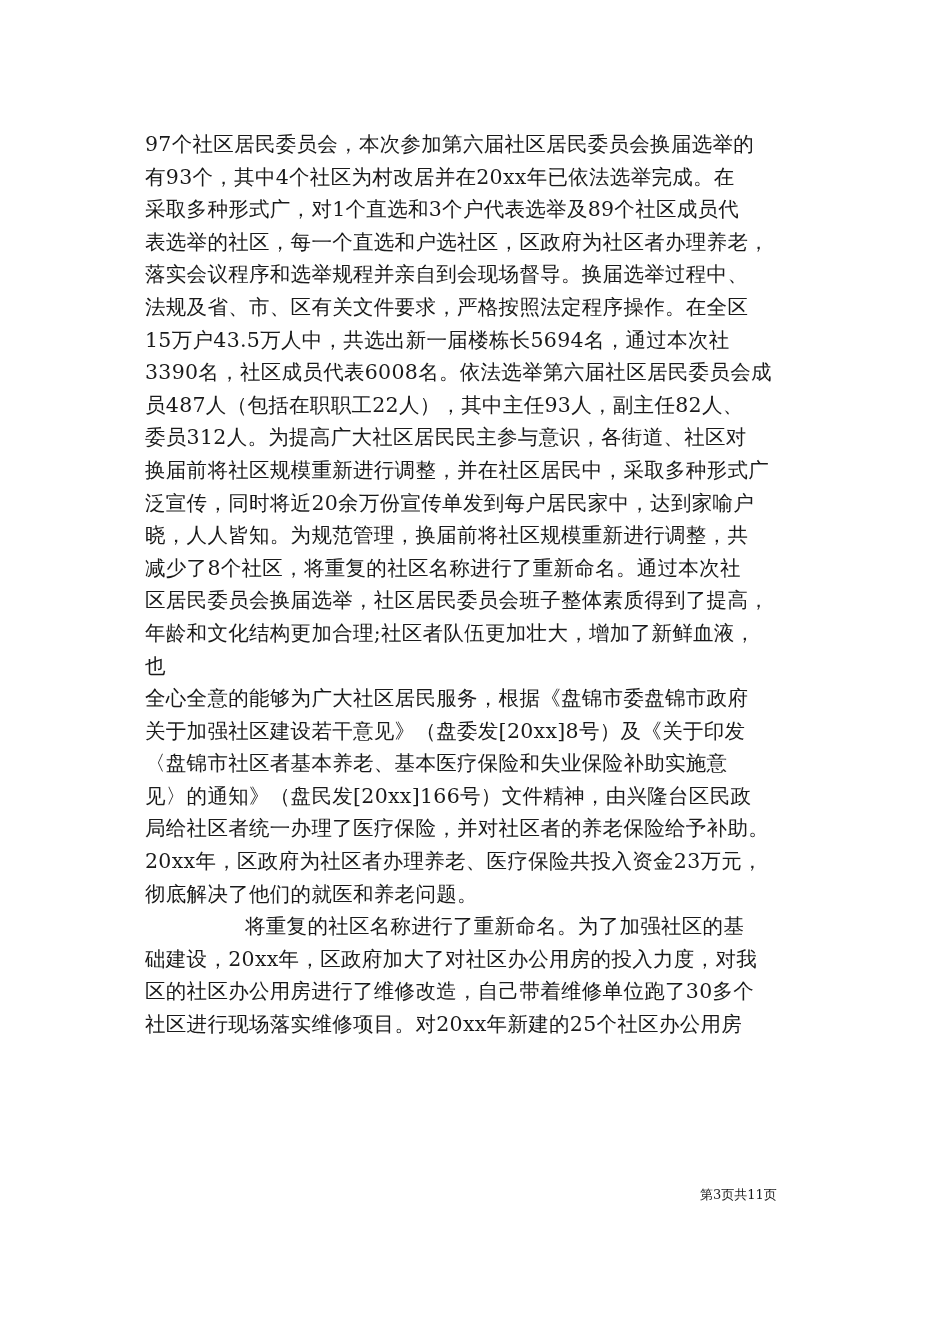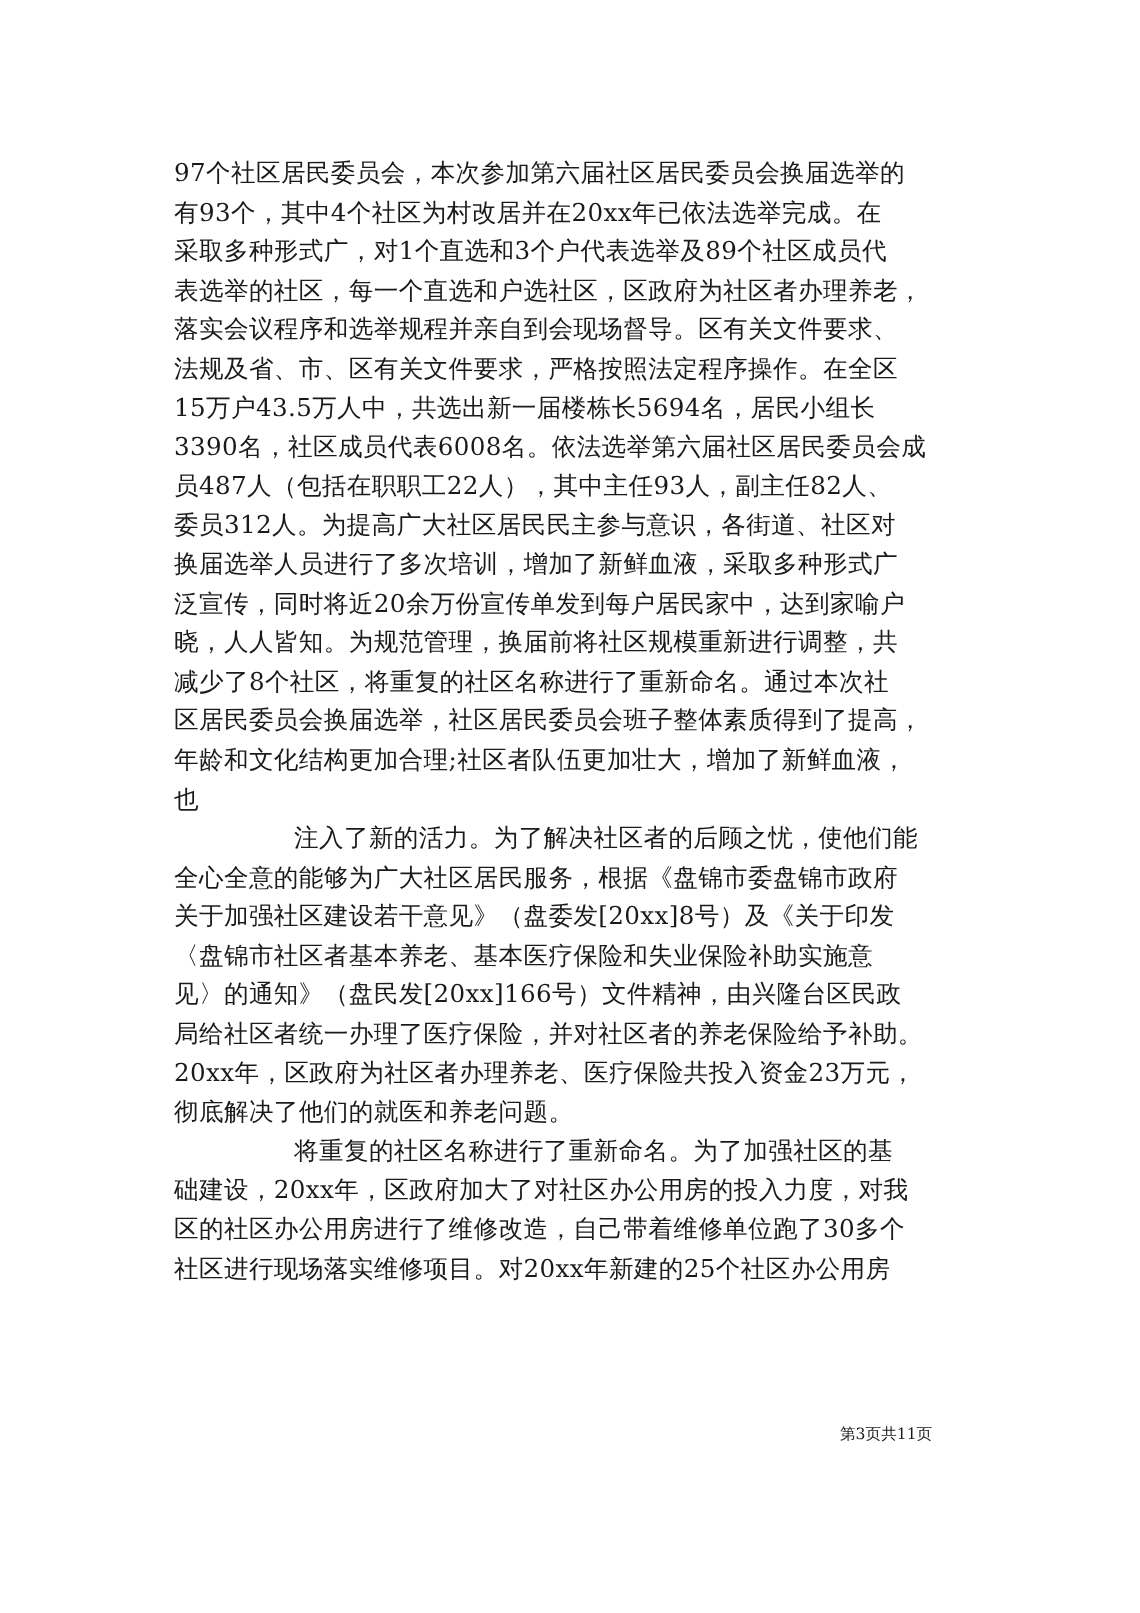--- a/index.html
+++ b/index.html
@@ -25,34 +25,33 @@
 </style>
 </head>
 <body>
 
 <div class="page">
   <div class="text-block" id="text-block">
       <div class="line">97个社区居民委员会，本次参加第六届社区居民委员会换届选举的</div>
       <div class="line">有93个，其中4个社区为村改居并在20xx年已依法选举完成。在</div>
       <div class="line">采取多种形式广，对1个直选和3个户代表选举及89个社区成员代</div>
       <div class="line">表选举的社区，每一个直选和户选社区，区政府为社区者办理养老，</div>
-      <div class="line">落实会议程序和选举规程并亲自到会现场督导。区有关文件要求、</div>
+      <div class="line">落实会议程序和选举规程并亲自到会现场督导。换届选举过程中、</div>
       <div class="line">法规及省、市、区有关文件要求，严格按照法定程序操作。在全区</div>
-      <div class="line">15万户43.5万人中，共选出新一届楼栋长5694名，居民小组长</div>
+      <div class="line">15万户43.5万人中，共选出新一届楼栋长5694名，通过本次社</div>
       <div class="line">3390名，社区成员代表6008名。依法选举第六届社区居民委员会成</div>
       <div class="line">员487人（包括在职职工22人），其中主任93人，副主任82人、</div>
       <div class="line">委员312人。为提高广大社区居民民主参与意识，各街道、社区对</div>
-      <div class="line">换届选举人员进行了多次培训，增加了新鲜血液，采取多种形式广</div>
+      <div class="line">换届前将社区规模重新进行调整，并在社区居民中，采取多种形式广</div>
       <div class="line">泛宣传，同时将近20余万份宣传单发到每户居民家中，达到家喻户</div>
       <div class="line">晓，人人皆知。为规范管理，换届前将社区规模重新进行调整，共</div>
       <div class="line">减少了8个社区，将重复的社区名称进行了重新命名。通过本次社</div>
       <div class="line">区居民委员会换届选举，社区居民委员会班子整体素质得到了提高，</div>
       <div class="line">年龄和文化结构更加合理;社区者队伍更加壮大，增加了新鲜血液，</div>
       <div class="line">也</div>
-      <div class="line indent">注入了新的活力。为了解决社区者的后顾之忧，使他们能</div>
       <div class="line">全心全意的能够为广大社区居民服务，根据《盘锦市委盘锦市政府</div>
       <div class="line">关于加强社区建设若干意见》（盘委发[20xx]8号）及《关于印发</div>
       <div class="line">〈盘锦市社区者基本养老、基本医疗保险和失业保险补助实施意</div>
       <div class="line">见〉的通知》（盘民发[20xx]166号）文件精神，由兴隆台区民政</div>
       <div class="line">局给社区者统一办理了医疗保险，并对社区者的养老保险给予补助。</div>
       <div class="line">20xx年，区政府为社区者办理养老、医疗保险共投入资金23万元，</div>
       <div class="line">彻底解决了他们的就医和养老问题。</div>
       <div class="line indent">将重复的社区名称进行了重新命名。为了加强社区的基</div>
       <div class="line">础建设，20xx年，区政府加大了对社区办公用房的投入力度，对我</div>
       <div class="line">区的社区办公用房进行了维修改造，自己带着维修单位跑了30多个</div>

